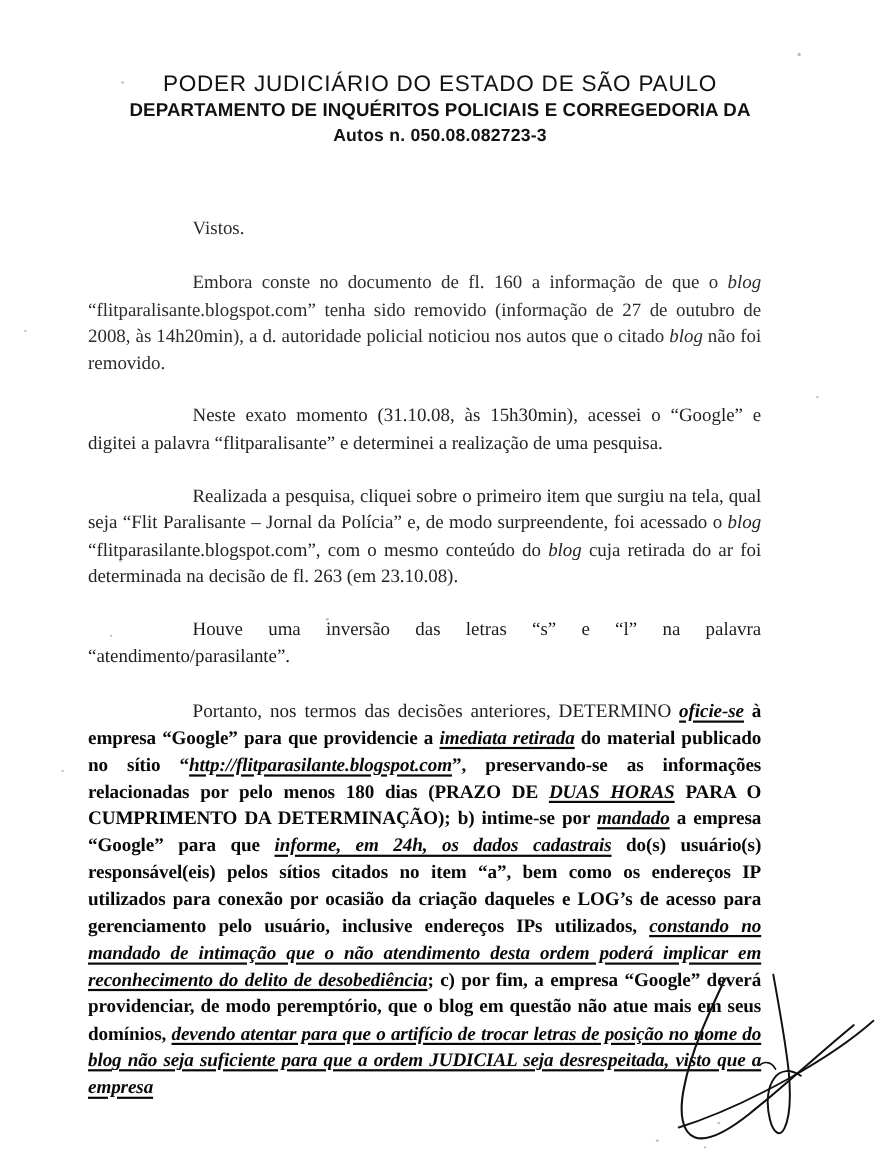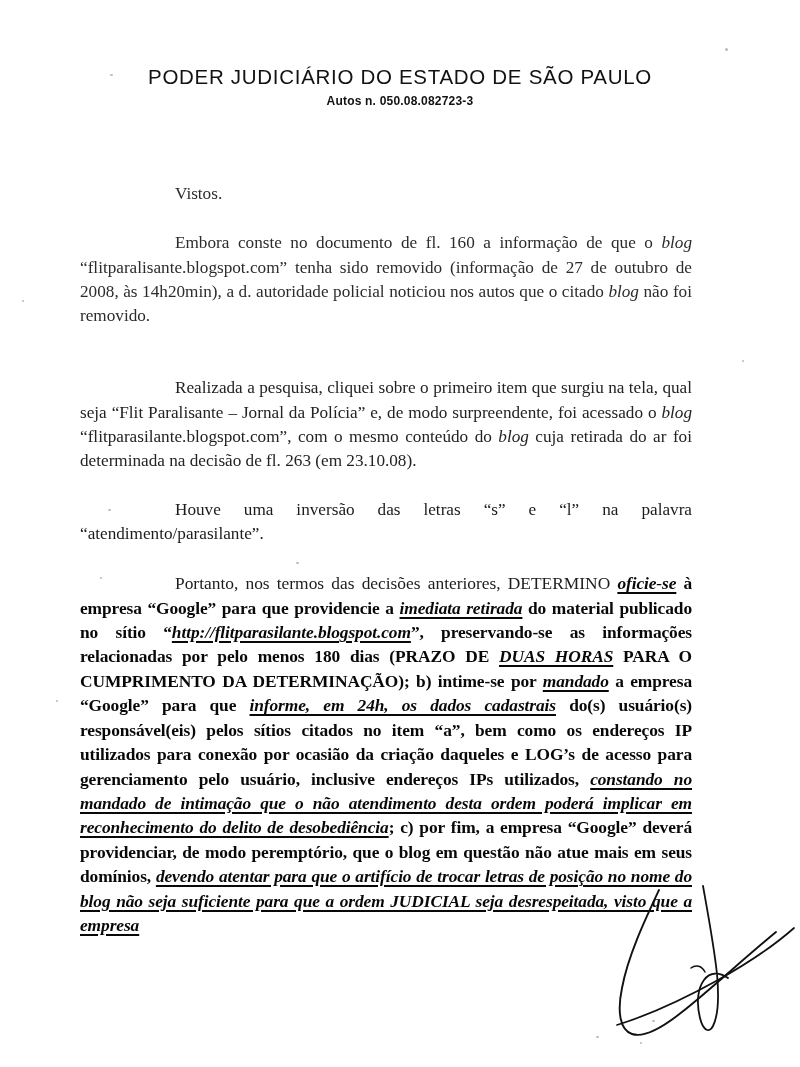--- a/index.html
+++ b/index.html
@@ -53,33 +53,33 @@
     white-space: nowrap;
   }
   #header .h-line3 {
     font-size: 17px;
     letter-spacing: 0.1px;
     line-height: 22px;
     font-weight: 700;
     white-space: nowrap;
   }
   #header .h-autos {
-    font-size: 12px;
+    font-size: 16px;
     line-height: 21px;
     font-weight: 700;
     letter-spacing: 0.2px;
     margin-top: 2px;
     white-space: nowrap;
   }
 
   
   #body {
     position: absolute;
     left: 80px;
-    top: 182px;
+    top: 196px;
     width: 612px;
   }
   p.par {
     margin: 0 0 0 0;
     text-align: justify;
     text-justify: inter-word;
     color: #161616;
     font-size: 17.2px;
     line-height: 24.3px;
     text-indent: 95px;
@@ -126,33 +126,35 @@
   }
   #signature svg { display: block; overflow: visible; }
 </style>
 </head>
 <body>
 
 <div id="page">
 
   <div id="header">
     <div class="h-line1">PODER JUDICIÁRIO DO ESTADO DE SÃO PAULO</div>
+    <div class="h-line2">DEPARTAMENTO DE INQUÉRITOS POLICIAIS E CORREGEDORIA DA</div>
     <div class="h-autos">Autos n. 050.08.082723-3</div>
   </div>
 
   <div id="body">
 
     <p class="par ink0">Vistos.</p>
 
     <div class="gap-lg"></div>
 
     <p class="par ink0"><span>Embora conste no documento de fl. 160 a informação de que o </span><i class="bl">blog</i><span> “flitparalisante.blogspot.com” tenha sido removido (informação de 27 de outubro de 2008, às 14h20min), a d. autoridade policial noticiou nos autos que o citado </span><i class="bl">blog</i><span> não foi removido.</span></p>
 
     <div class="gap-md"></div>
 
+    <p class="par ink1">Neste exato momento (31.10.08, às 15h30min), acessei o “Google” e digitei a palavra “flitparalisante” e determinei a realização de uma pesquisa.</p>
 
     <div class="gap-md"></div>
 
     <p class="par ink1"><span>Realizada a pesquisa, cliquei sobre o primeiro item que surgiu na tela, qual seja “Flit Paralisante – Jornal da Polícia” e, de modo surpreendente, foi acessado o </span><i class="bl">blog</i><span> “flitparasilante.blogspot.com”, com o mesmo conteúdo do </span><i class="bl">blog</i><span> cuja retirada do ar foi determinada na decisão de fl. 263 (em 23.10.08).</span></p>
 
     <div class="gap-md"></div>
 
     <p class="par ink2">Houve uma inversão das letras “s” e “l” na palavra “atendimento/parasilante”.</p>
 
     <div class="gap-lg"></div>

